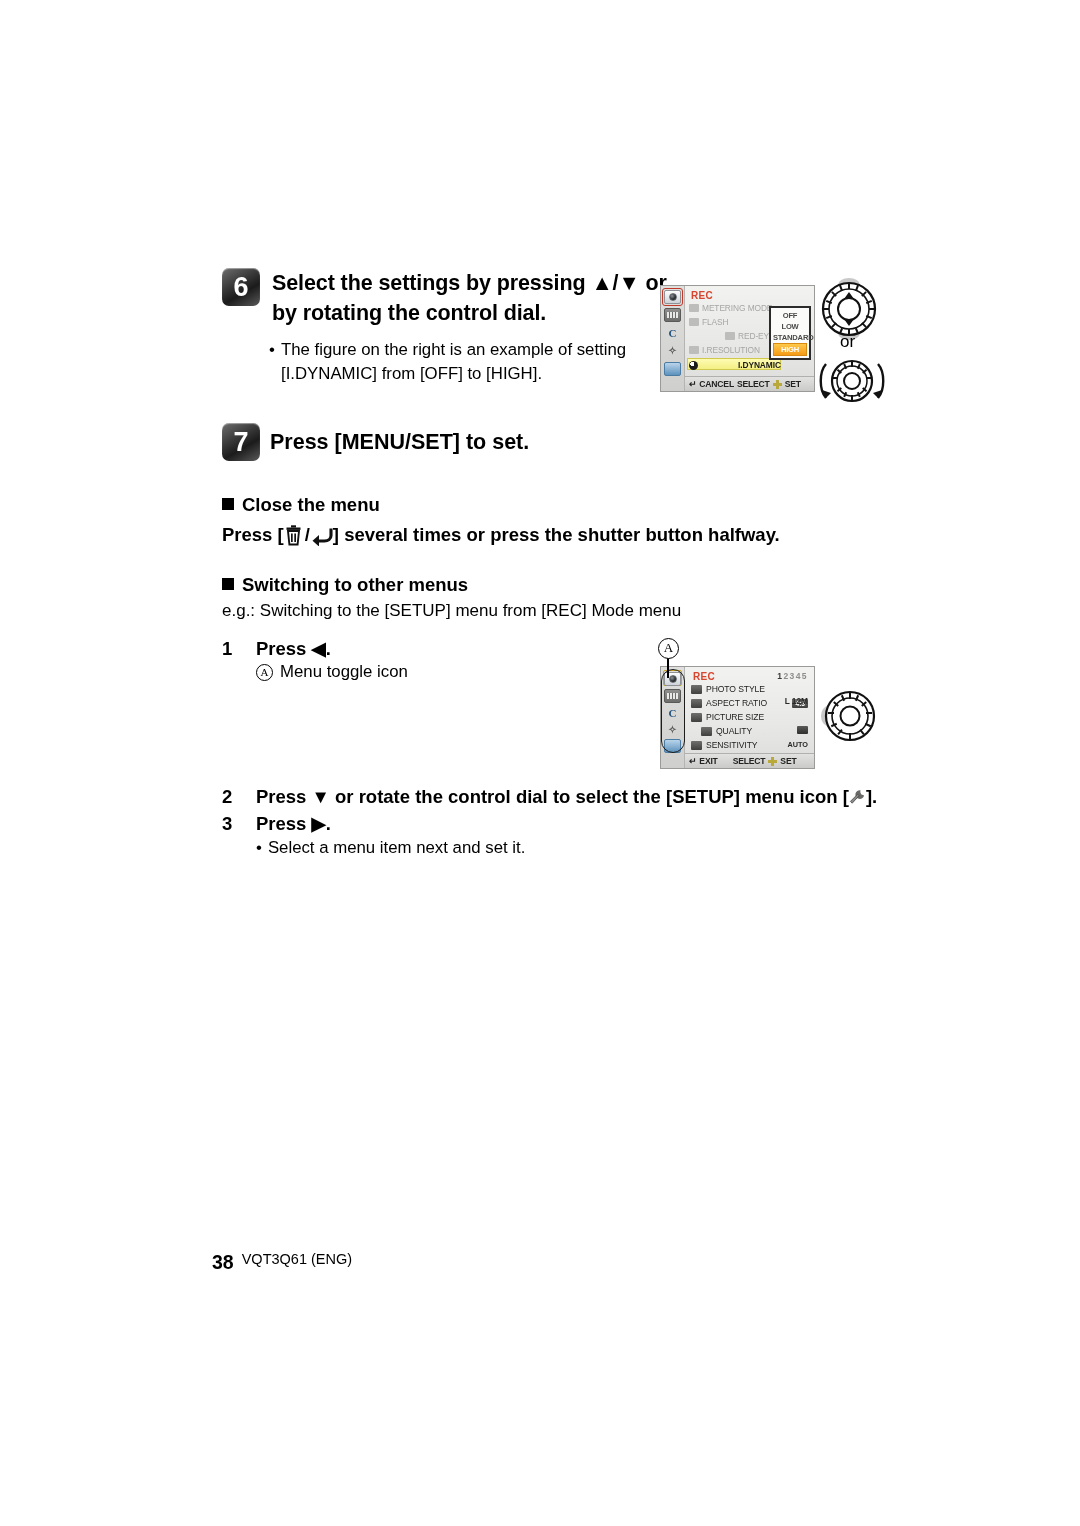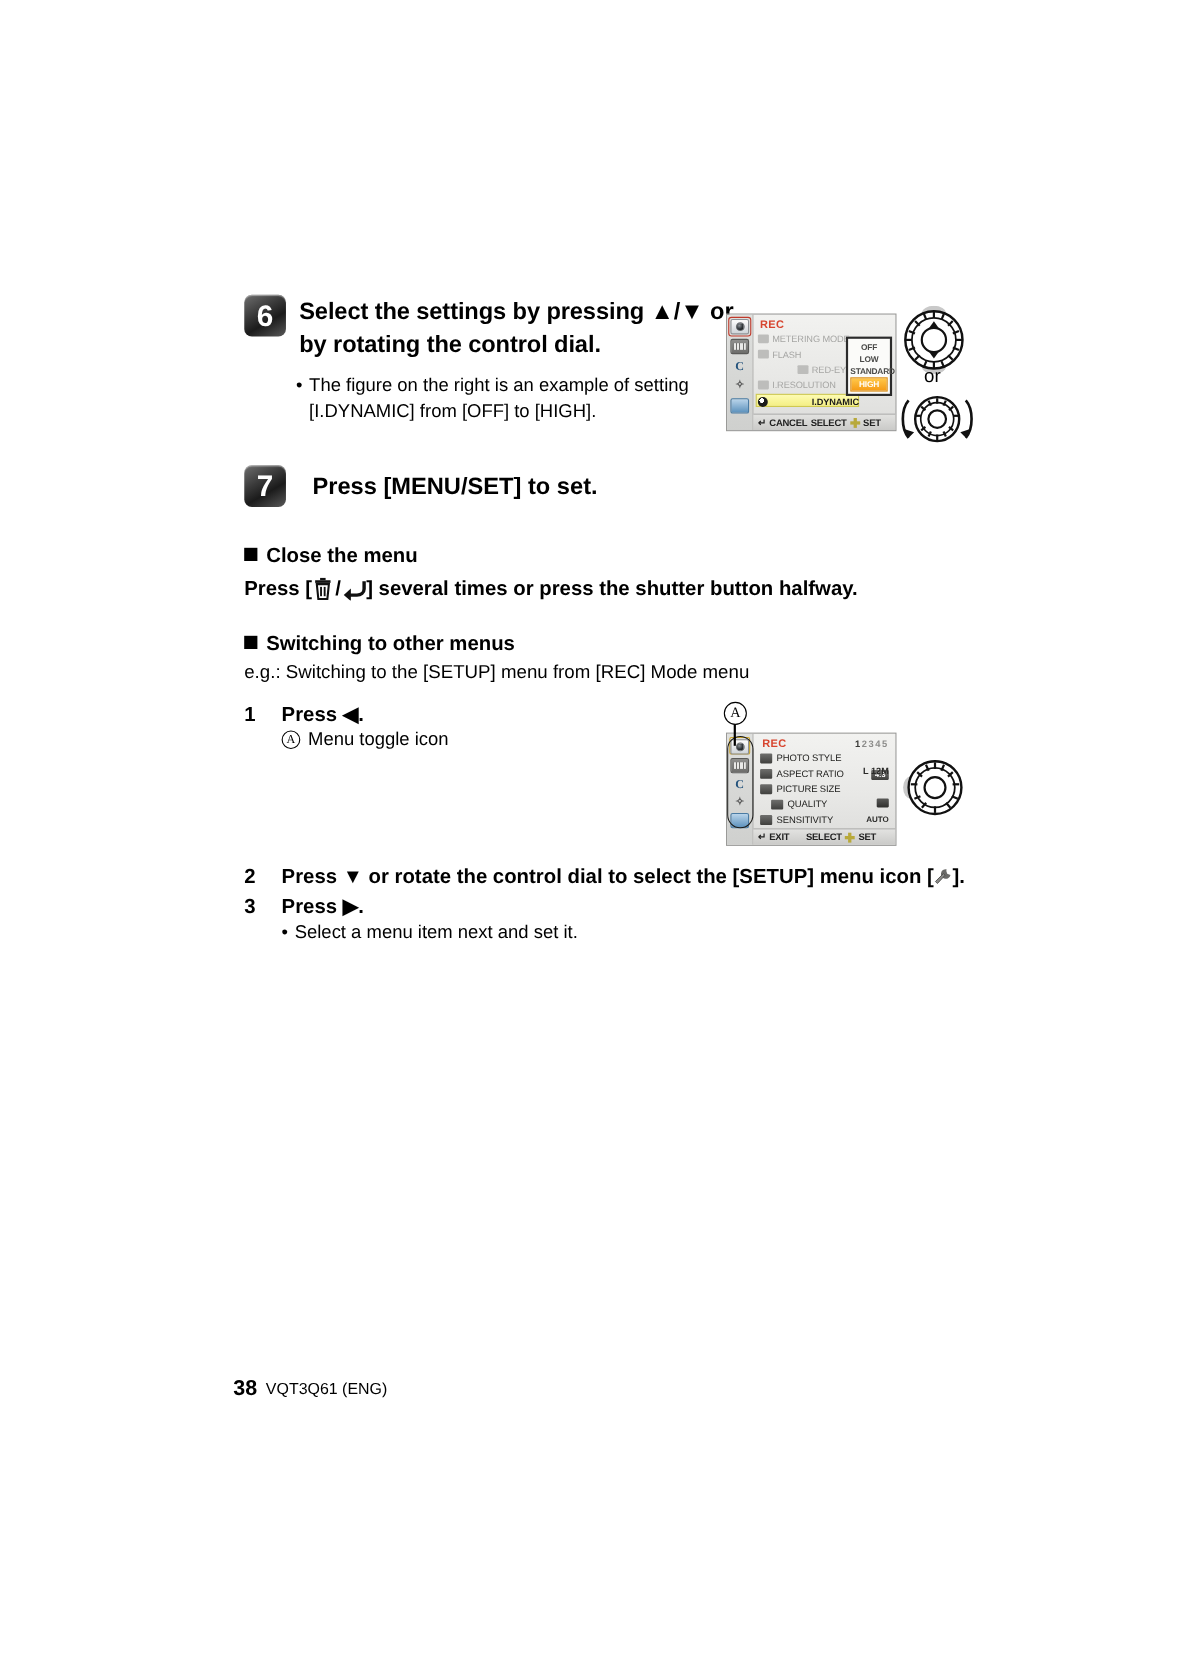--- a/index.html
+++ b/index.html
@@ -67,21 +67,21 @@
 
   
   .step7-head {
     position: absolute;
     left: 222px;
     top: 423px;
     display: flex;
     align-items: center;
   }
   .step7-title {
-    margin-left: 24px;
+    margin-left: 10px;
     font-size: 21.5px;
     font-weight: bold;
     line-height: 30px;
     white-space: nowrap;
   }
 
   
   .sqhead {
     position: absolute;
     font-size: 18.5px;
@@ -446,21 +446,21 @@
     top: 332px;
     font-size: 17px;
   }
 
   
   .footer {
     position: absolute;
     left: 212px;
     top: 1251px;
     display: flex;
-    align-items: center;
+    align-items: flex-start;
     gap: 8px;
   }
   .footer .pg { font-size: 19.5px; font-weight: bold; }
   .footer .code { font-size: 14.5px; }
 </style>
 </head>
 <body>
 
 <div class="page">
 

